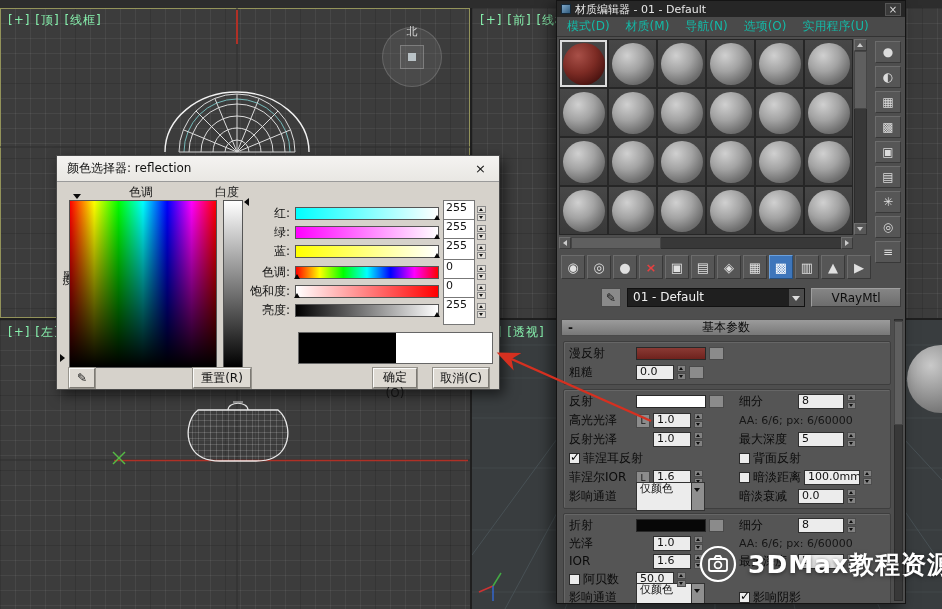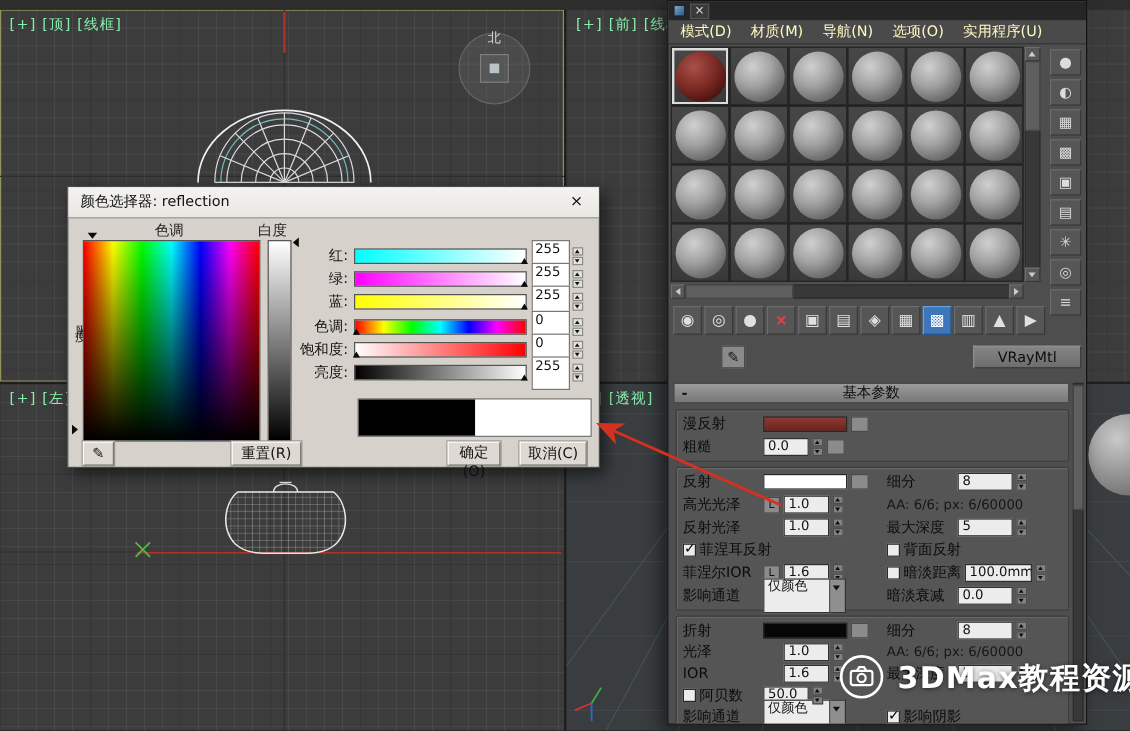--- a/index.html
+++ b/index.html
@@ -74,21 +74,21 @@
     display:flex;align-items:center;justify-content:center}
 
   
   #me{position:absolute;left:556px;top:0;width:350px;height:604px;background:#4e4e4e;border:1px solid #141414;
       box-shadow:-5px 5px 14px rgba(0,0,0,.5);z-index:10;overflow:hidden}
   .me-title{position:absolute;left:0;top:0;width:100%;height:16px;background:#262626;display:flex;align-items:center;gap:4px;padding:0 4px}
   .me-ico{width:10px;height:10px;background:linear-gradient(135deg,#7fa8c9,#2f5a7d);border:1px solid #15293a;flex-shrink:0}
   .me-title-text{font-size:11px;color:#e8e8e8;flex:1;white-space:nowrap;overflow:hidden}
   .me-close{width:16px;height:13px;background:#3a3a3a;border:1px solid #555;color:#ddd;font-size:10px;display:flex;align-items:center;justify-content:center}
   .me-menu{position:absolute;left:0;top:16px;width:100%;height:20px;background:#4a4a4a;border-bottom:1px solid #333;display:flex;align-items:center;padding-left:2px}
-  .mitem{font-size:12px;color:#fef9c3;padding:0 8px;white-space:nowrap}
+  .mitem{font-size:12px;color:#14b8a6;padding:0 8px;white-space:nowrap}
   .slot-grid{position:absolute;left:2px;top:38px;width:294px;height:196px;display:grid;grid-template-columns:repeat(6,49px);grid-auto-rows:49px;background:#242424}
   .slot{width:49px;height:49px;border:1px solid #262626;background:linear-gradient(#474747,#393939);display:flex;align-items:center;justify-content:center}
   .slot.sel{box-shadow:inset 0 0 0 2px #dcdcdc}
   .sphere{width:42px;height:42px;border-radius:50%;background:radial-gradient(circle at 36% 30%,#d0d0d0,#a3a3a3 40%,#6f6f6f 72%,#555)}
   .sphere.red{background:radial-gradient(circle at 36% 30%,#a85048,#7c2b24 45%,#4a1310 78%,#360d0b)}
   .sbtrack{position:absolute;background:#383838;border:1px solid #2c2c2c}
   .sbthumb{position:absolute;background:#5f5f5f;border:1px solid #454545}
   .sbb{position:absolute;background:#585858;border:1px solid;border-color:#6e6e6e #3a3a3a #3a3a3a #6e6e6e}
   .sbb::after{content:"";position:absolute}
   .sbb.up::after{left:2px;top:3px;border-left:3px solid transparent;border-right:3px solid transparent;border-bottom:4px solid #ccc}
@@ -240,20 +240,21 @@
     <g stroke-width="1.5" fill="none">
       <line x1="493" y1="586" x2="479" y2="592" stroke="#cc3333"></line>
       <line x1="493" y1="586" x2="501" y2="573" stroke="#44aa44"></line>
       <line x1="493" y1="586" x2="493" y2="601" stroke="#3366cc"></line>
     </g>
   </svg>
 
   <div id="me">
     <div class="me-title">
       <span class="me-ico"></span>
+      <span class="me-title-text">材质编辑器 - 01 - Default</span>
       <span class="me-close">×</span>
     </div>
     <div class="me-menu">
         <span class="mitem">模式(D)</span>
         <span class="mitem">材质(M)</span>
         <span class="mitem">导航(N)</span>
         <span class="mitem">选项(O)</span>
         <span class="mitem">实用程序(U)</span>
       </div>
 
@@ -362,20 +363,24 @@
         <div class="tbtn">▤</div>
         <div class="tbtn">◈</div>
         <div class="tbtn">▦</div>
         <div class="tbtn blue">▩</div>
         <div class="tbtn">▥</div>
         <div class="tbtn">▲</div>
         <div class="tbtn">▶</div>
       </div>
 
     <span class="dropper">✎</span>
+    <span class="namedd">
+      <span class="nametxt">01 - Default</span>
+      <span class="namearr"></span>
+    </span>
     <button class="typebtn">VRayMtl</button>
 
     <div class="rollout">
       <span class="roll-minus">-</span>
       <span class="roll-title">基本参数</span>
     </div>
 
     <div class="grp" id="grp-diff">
       <div class="prow">
         <div class="cl">

